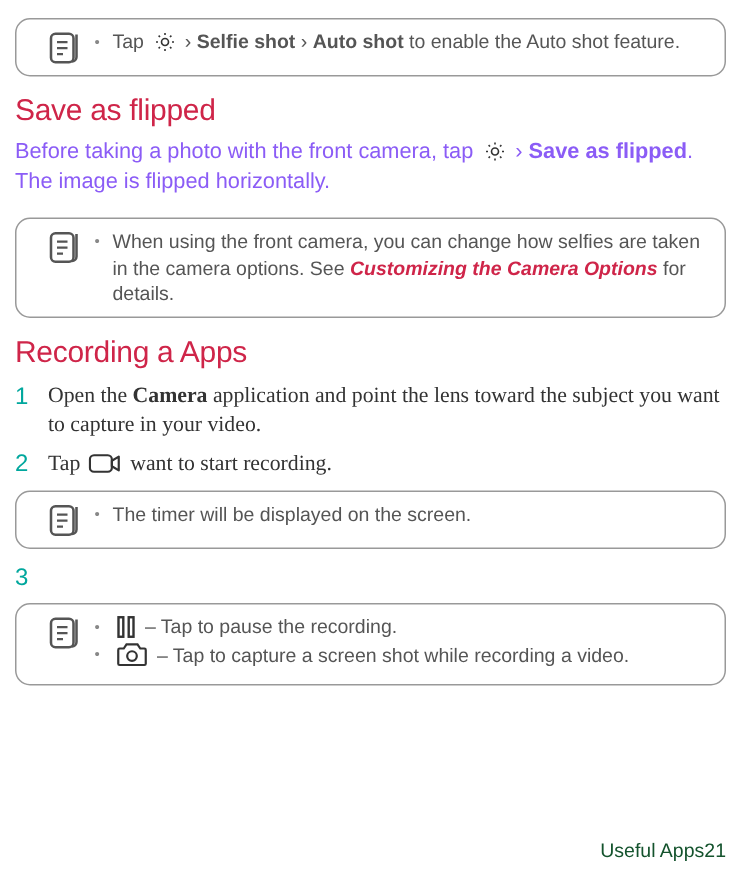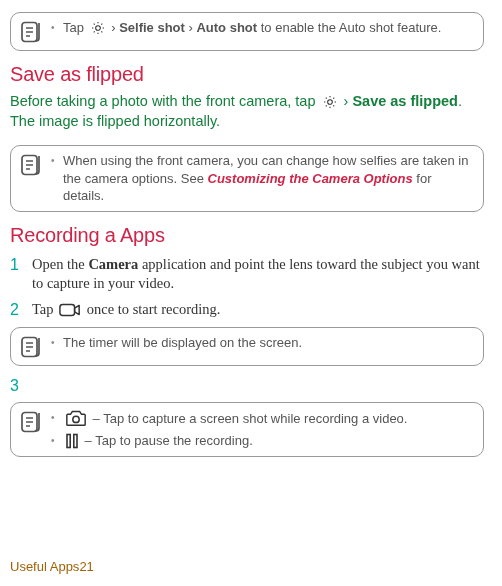--- a/index.html
+++ b/index.html
@@ -10,21 +10,21 @@
     line-height: 1.35;
     color: #333;
     padding: 6px 18px 10px 10px;
     position: relative;
   }
   .note-box {
     display: flex;
     align-items: flex-start;
     border: 1px solid #999;
     border-radius: 10px;
-    padding: 6px 10px 6px 8px;
+    padding: 6px 10px 6px 20px;
     margin: 6px 0 10px 0;
     gap: 8px;
   }
   .note-icon {
     flex: 0 0 auto;
     width: 24px;
     height: 24px;
     margin-top: 1px;
   }
   .note-icon svg { width: 24px; height: 24px; display: block; }
@@ -33,21 +33,21 @@
   .bullet-dot { flex: 0 0 auto; width: 6px; color: #888; line-height: 1.35; }
   .bullet-dot::before { content: "•"; font-size: 10px; position: relative; top: -1px; }
   .bullet-text { flex: 1 1 auto; }
   .section-title {
     color: #cf2549;
     font-size: 20px;
     font-weight: 500;
     margin: 10px 0 4px 0;
     letter-spacing: -0.2px;
   }
-  .body-text { font-size: 14.5px; color: #15803d; margin-bottom: 14px; }
+  .body-text { font-size: 14.5px; color: #8b5cf6; margin-bottom: 14px; }
   .link-text { color: #cf2549; font-style: italic; font-weight: bold; }
   .step { display: flex; align-items: flex-start; gap: 8px; margin: 6px 0; }
   .step-num {
     flex: 0 0 auto;
     color: #00a79d;
     font-weight: 400;
     font-size: 16px;
     width: 14px;
     line-height: 1.3;
   }
@@ -58,23 +58,23 @@
     vertical-align: -4px;
     margin: 0 2px;
   }
   .inline-icon svg { display: block; }
   .footer {
     position: absolute;
     bottom: 10px;
     left: 10px;
     right: 18px;
     display: flex;
-    justify-content: flex-start;
+    justify-content: flex-end;
     font-size: 13px;
-    color: #a16207;
+    color: #14532d;
   }
 </style>
 </head>
 <body>
 
 <div class="note-box">
   <span class="note-icon">
     <svg viewBox="0 0 24 24">
         <rect x="3" y="2.5" width="15" height="19" rx="3" fill="none" stroke="#555" stroke-width="1.7"></rect>
         <path d="M18 4v15a3 3 0 0 1-3 3" fill="none" stroke="#555" stroke-width="1.7" transform="translate(2,-1)"></path>
@@ -132,21 +132,21 @@
     <span>Open the </span><b>Camera</b><span> application and point the lens toward the subject you want to capture in your video.</span>
   </span>
 </div>
 
 <div class="step">
   <span class="step-num">2</span>
   <span class="step-text">
     <span>Tap </span><span class="inline-icon"><svg width="22" height="16" viewBox="0 0 24 16">
           <rect x="1" y="2" width="16" height="12" rx="3" fill="none" stroke="#333" stroke-width="1.6"></rect>
           <path d="M17 6l5-3v10l-5-3z" fill="none" stroke="#333" stroke-width="1.6" stroke-linejoin="round"></path>
-        </svg></span><span> once to start recording.</span>
+        </svg></span><span> want to start recording.</span>
   </span>
 </div>
 
 <div class="note-box">
   <span class="note-icon">
     <svg viewBox="0 0 24 24">
         <rect x="3" y="2.5" width="15" height="19" rx="3" fill="none" stroke="#555" stroke-width="1.7"></rect>
         <path d="M18 4v15a3 3 0 0 1-3 3" fill="none" stroke="#555" stroke-width="1.7" transform="translate(2,-1)"></path>
         <line x1="7" y1="8" x2="14" y2="8" stroke="#555" stroke-width="1.5"></line>
         <line x1="7" y1="12" x2="14" y2="12" stroke="#555" stroke-width="1.5"></line>
@@ -169,37 +169,37 @@
   <span class="note-icon">
     <svg viewBox="0 0 24 24">
         <rect x="3" y="2.5" width="15" height="19" rx="3" fill="none" stroke="#555" stroke-width="1.7"></rect>
         <path d="M18 4v15a3 3 0 0 1-3 3" fill="none" stroke="#555" stroke-width="1.7" transform="translate(2,-1)"></path>
         <line x1="7" y1="8" x2="14" y2="8" stroke="#555" stroke-width="1.5"></line>
         <line x1="7" y1="12" x2="14" y2="12" stroke="#555" stroke-width="1.5"></line>
         <line x1="7" y1="16" x2="11" y2="16" stroke="#555" stroke-width="1.5"></line>
       </svg>
   </span>
   <div class="note-content">
+    <div class="bullet-row">
+      <span class="bullet-dot"></span>
+      <span class="bullet-text">
+        <span class="inline-icon"><svg width="14" height="16" viewBox="0 0 14 16">
+              <rect x="2" y="1.5" width="3.2" height="13" fill="none" stroke="#333" stroke-width="1.6"></rect>
+              <rect x="8.8" y="1.5" width="3.2" height="13" fill="none" stroke="#333" stroke-width="1.6"></rect>
+            </svg></span><span> – Tap to pause the recording.</span>
+      </span>
+    </div>
     <div class="bullet-row" style="margin-bottom:4px;">
       <span class="bullet-dot"></span>
       <span class="bullet-text">
         <span class="inline-icon"><svg width="22" height="18" viewBox="0 0 24 18">
               <path d="M3 5h3l2-3h8l2 3h3a1 1 0 0 1 1 1v10a1 1 0 0 1-1 1H3a1 1 0 0 1-1-1V6a1 1 0 0 1 1-1z" fill="none" stroke="#333" stroke-width="1.6"></path>
               <circle cx="12" cy="10.5" r="3.5" fill="none" stroke="#333" stroke-width="1.6"></circle>
             </svg></span><span> – Tap to capture a screen shot while recording a video.</span>
       </span>
     </div>
-    <div class="bullet-row">
-      <span class="bullet-dot"></span>
-      <span class="bullet-text">
-        <span class="inline-icon"><svg width="14" height="16" viewBox="0 0 14 16">
-              <rect x="2" y="1.5" width="3.2" height="13" fill="none" stroke="#333" stroke-width="1.6"></rect>
-              <rect x="8.8" y="1.5" width="3.2" height="13" fill="none" stroke="#333" stroke-width="1.6"></rect>
-            </svg></span><span> – Tap to pause the recording.</span>
-      </span>
-    </div>
   </div>
 </div>
 
 <div class="footer">
   <span>Useful Apps</span>
   <span>21</span>
 </div>
 
 </body></html>

